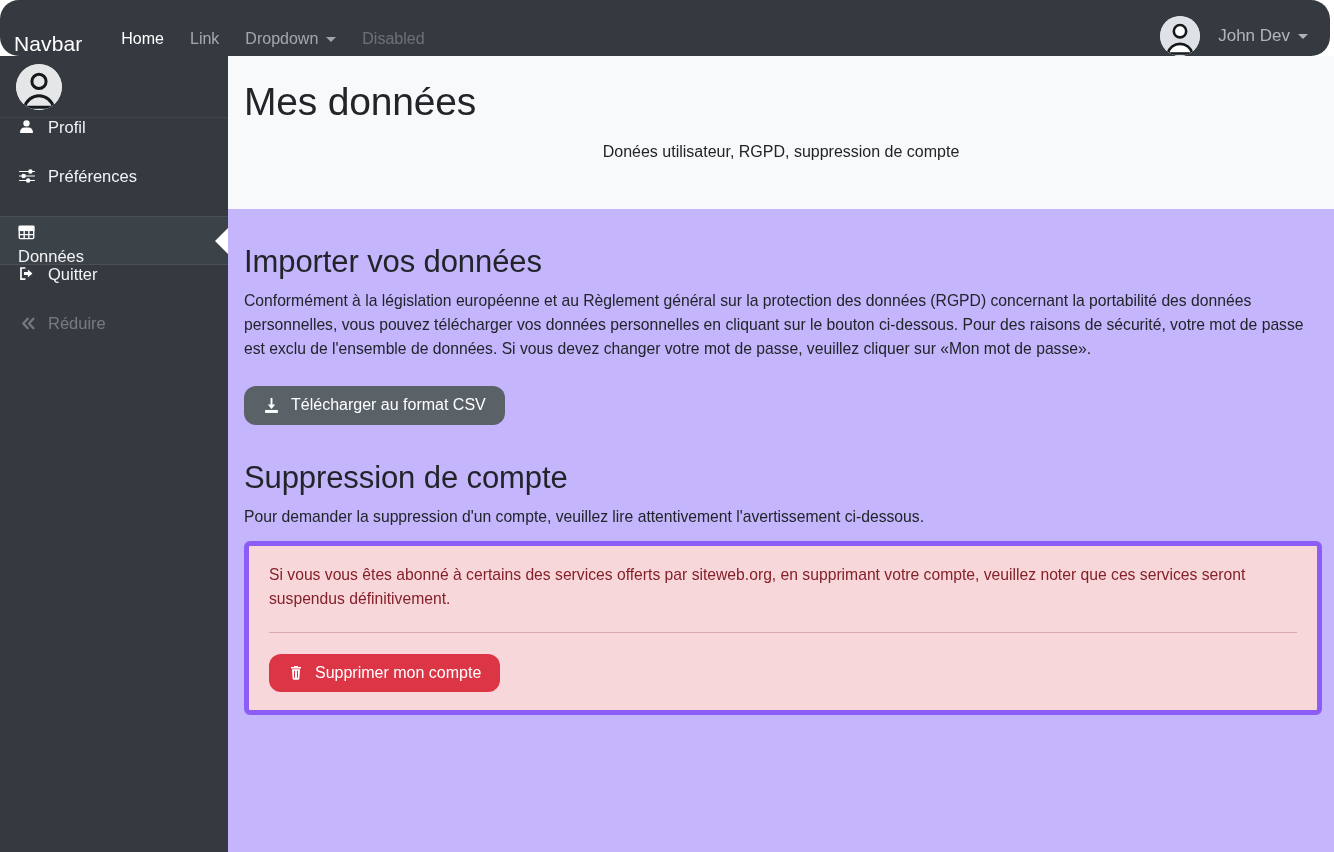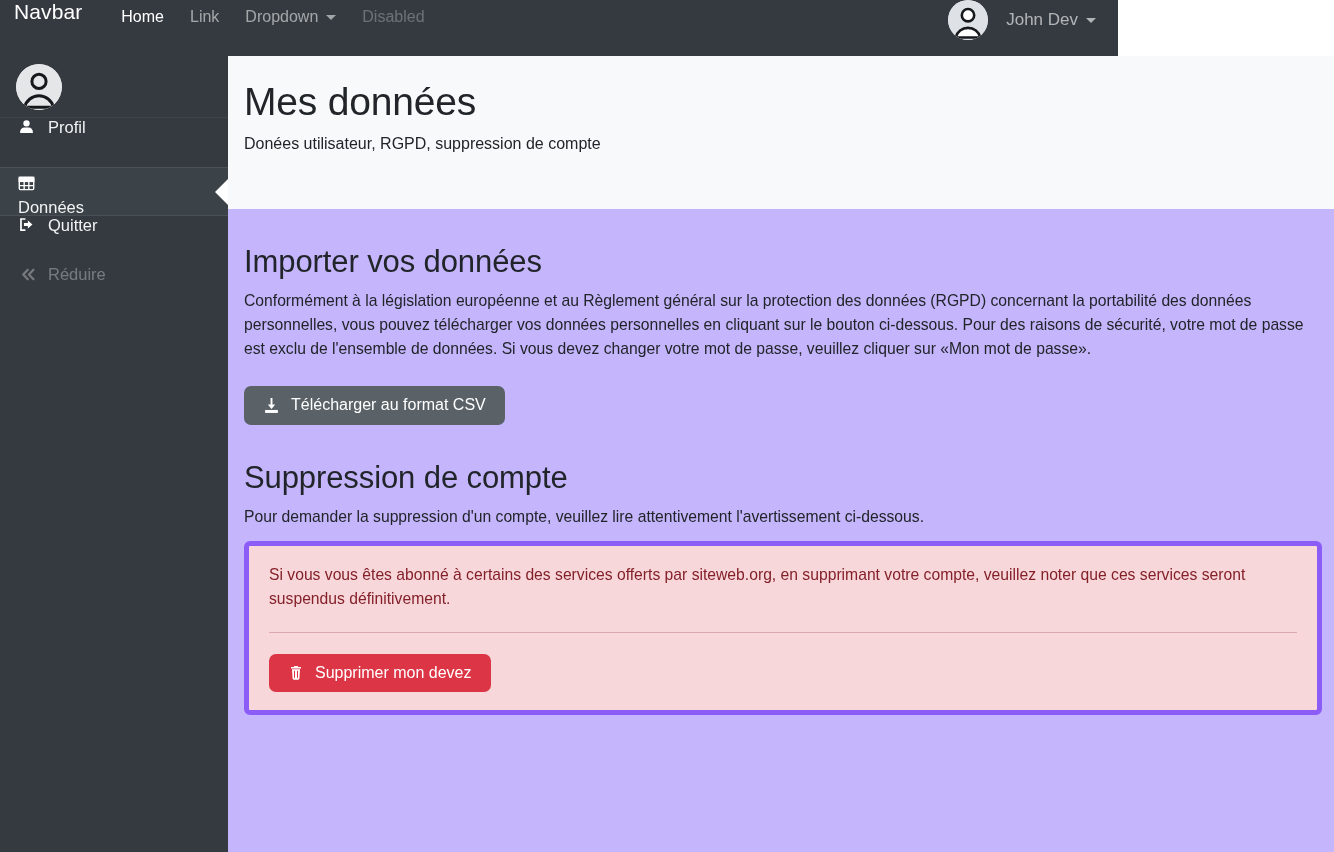--- a/index.html
+++ b/index.html
@@ -7,25 +7,26 @@
     width: 1334px; height: 852px;
     overflow: hidden;
     background: #ffffff;
     font-family: "Liberation Sans", sans-serif;
     -webkit-font-smoothing: antialiased;
   }
 
   
   .navbar {
     position: absolute; top: 0; left: 0;
-    width: 1118px; height: 56px;
+    width: 1330px; height: 56px;
     background: #343a40;
-    display: flex; align-items: flex-start;
+    display: flex; align-items: flex-end;
     padding: 0 22px 0 14px;
     z-index: 20;
+    border-radius: 19px;
   }
   .brand {
     color: #ffffff;
     font-size: 21px;
     letter-spacing: .1px;
     margin-right: 26px;
     text-decoration: none;
     white-space: nowrap;
   }
   .nav-links { display: flex; align-items: center; gap: 0; }
@@ -128,44 +129,45 @@
     padding: 24px 16px 0 16px;
   }
   .page-title {
     font-size: 39px;
     font-weight: 400;
     color: #212529;
     line-height: 1.15;
     letter-spacing: -.2px;
   }
   .page-sub {
-    margin-top: 10px;
+    margin-top: 18px;
     font-size: 16px;
     color: #212529;
+    text-align: center;
   }
   .content { padding: 0 16px; }
 
   .section-title {
     font-size: 31px;
     font-weight: 400;
     color: #212529;
     margin-top: 35px;
     letter-spacing: -.1px;
   }
   .para {
     margin-top: 9px;
     font-size: 15.7px;
     line-height: 1.52;
     color: #212529;
     max-width: 1080px;
   }
 
   .btn {
     display: inline-flex; align-items: center; gap: 11px;
-    border: none; border-radius: 7px;
+    border: none; border-radius: 12px;
     font-size: 16px;
     font-family: inherit;
     color: #fff;
     cursor: pointer;
     padding: 11px 19px;
     line-height: 1;
   }
   .btn-secondary { background: #5a6268; }
   .btn-danger { background: #dc3545; }
   .btn-wrap { margin-top: 25px; }
@@ -267,20 +269,35 @@
         <span class="s-ico">
           <svg width="17" height="17" viewBox="0 0 16 16" fill="currentColor">
             <path d="M8 8a3 3 0 1 0 0-6 3 3 0 0 0 0 6zm2 1H6a4 4 0 0 0-4 4v1h12v-1a4 4 0 0 0-4-4z"></path>
           </svg>
         </span>
         <span class="s-label">Profil</span>
       </a>
     </li>
 
 
+    <li>
+      <a class="side-item" href="#">
+        <span class="s-ico">
+          <svg width="18" height="18" viewBox="0 0 16 16" fill="currentColor">
+            <path d="M1 3.5h9v1H1zM12 3.5h3v1h-3z"></path>
+            <circle cx="11" cy="4" r="2"></circle>
+            <path d="M1 7.5h3v1H1zM6 7.5h9v1H6z"></path>
+            <circle cx="5" cy="8" r="2"></circle>
+            <path d="M1 11.5h7v1H1zM10 11.5h5v1h-5z"></path>
+            <circle cx="9" cy="12" r="2"></circle>
+          </svg>
+        </span>
+        <span class="s-label">Préférences</span>
+      </a>
+    </li>
 
     <li>
       <a class="side-item active" href="#">
         <span class="s-ico">
           <svg width="17" height="17" viewBox="0 0 16 16" fill="none" stroke="currentColor" stroke-width="1.3">
             <rect x="1.2" y="2.2" width="13.6" height="11.6" rx="1"></rect>
             <path d="M1.2 6h13.6M1.2 10h13.6M5.8 6v7.8M10.2 6v7.8"></path>
             <rect x="1.2" y="2.2" width="13.6" height="3.8" fill="currentColor"></rect>
           </svg>
         </span>
@@ -348,19 +365,19 @@
       <hr class="alert-hr">
 
       <div class="del-wrap">
         <button class="btn btn-danger">
           <span>
             <svg width="16" height="16" viewBox="0 0 16 16" fill="currentColor">
               <path d="M6.3 1h3.4l.5 1H13v1.4H3V2h2.8z"></path>
               <path d="M4 4.2h8l-.6 9.4a1.2 1.2 0 0 1-1.2 1.1H5.8a1.2 1.2 0 0 1-1.2-1.1zm2 1.6v7h1v-7zm3 0v7h1v-7z"></path>
             </svg>
           </span>
-          <span>Supprimer mon devez</span>
+          <span>Supprimer mon compte</span>
         </button>
       </div>
     </div>
 
   </div>
 </main>
 
 </body></html>

